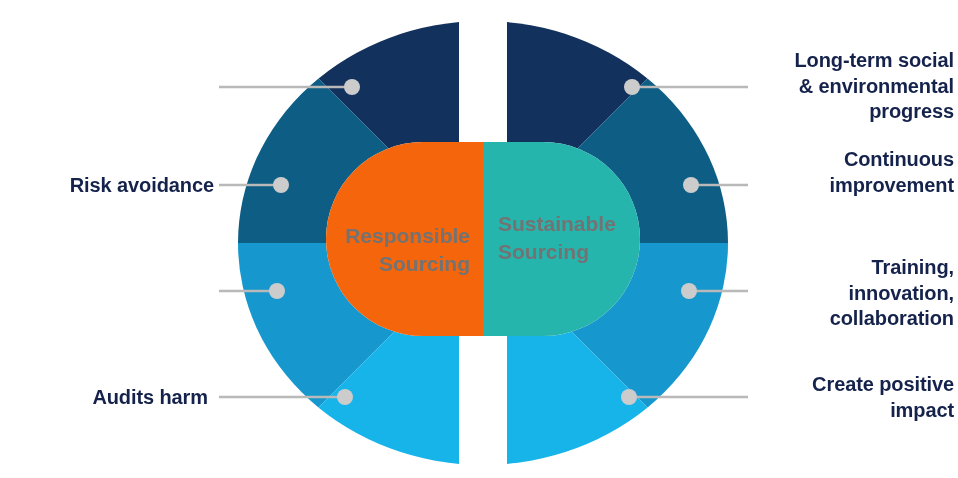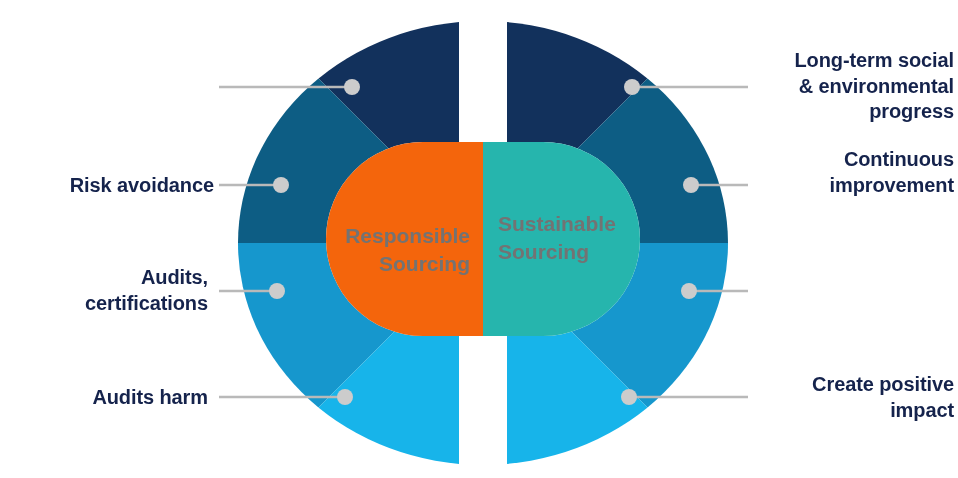--- a/index.html
+++ b/index.html
@@ -161,29 +161,30 @@
 
   <div class="center-label resp" style="left:330px; top:222px; width:140px;">Responsible
 Sourcing</div>
 
   <div class="center-label sust" style="left:498px; top:210px; width:150px;">Sustainable
 Sourcing</div>
 
 
   <div class="label left" style="left:12px; top:173px; width:202px;">Risk avoidance</div>
 
-  <div class="label left" style="left:6px; top:265px; width:202px;">Audits,
-certifications</div>
 
   <div class="label left" style="left:6px; top:385px; width:202px;">Audits harm</div>
 
   <div class="label right" style="left:762px; top:48px; width:192px;">Long-term social
 &amp; environmental
 progress</div>
 
   <div class="label right" style="left:762px; top:147px; width:192px;">Continuous
 improvement</div>
 
+  <div class="label right" style="left:762px; top:255px; width:192px;">Training,
+innovation,
+collaboration</div>
 
   <div class="label right" style="left:762px; top:372px; width:192px;">Create positive
 impact</div>
 
 </div>
 
 </body></html>

